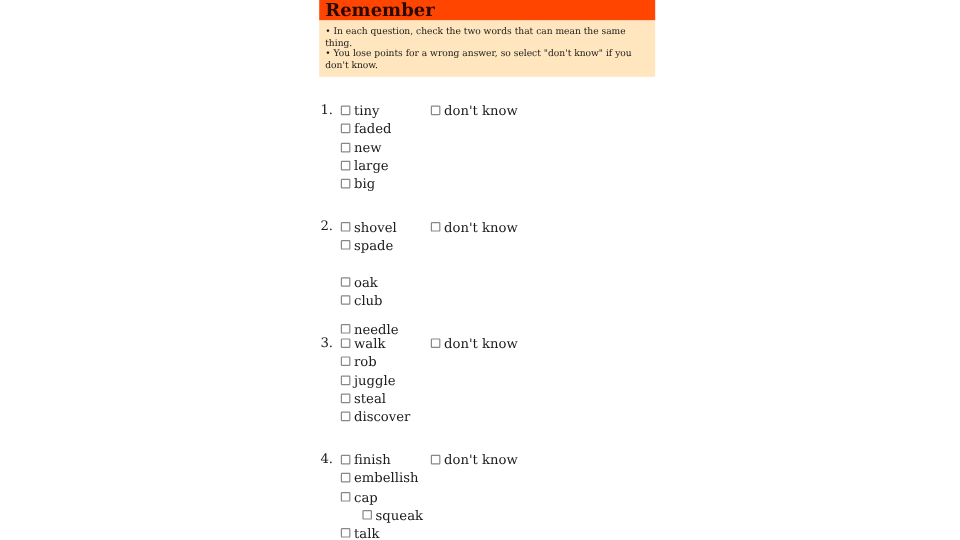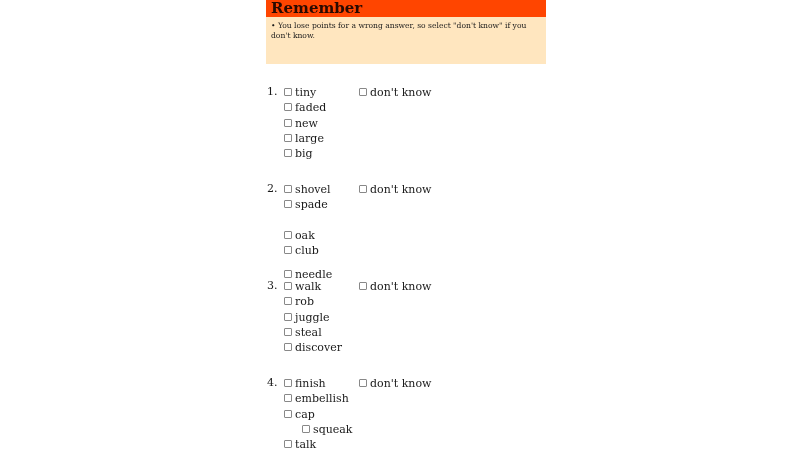--- a/index.html
+++ b/index.html
@@ -16,20 +16,21 @@
   .dk { position:absolute; left:92px; top:0; height:15px; line-height:15px; white-space:nowrap; }
   .box { display:inline-block; width:6px; height:6px; border:1px solid #888; border-radius:1px;
          margin-right:3px; vertical-align:0px; background:#fff; }
 </style>
 </head>
 <body>
 
 <div class="panel">
   <div class="panel-header">Remember</div>
   <div class="panel-body">
+    <span class="bullet">•   In each question, check the two words that can mean the same thing.</span>
     <span class="bullet">•   You lose points for a wrong answer, so select "don't know" if you don't know.</span>
   </div>
 </div>
 
 <div class="q" style="top:85px;">
   <span class="q-num">1.</span>
   <label class="opt" style="top:0px;"><span class="box"></span><span>tiny</span></label>
   <label class="opt" style="top:15.3px;"><span class="box"></span><span>faded</span></label>
   <label class="opt" style="top:30.6px;"><span class="box"></span><span>new</span></label>
   <label class="opt" style="top:45.9px;"><span class="box"></span><span>large</span></label>

